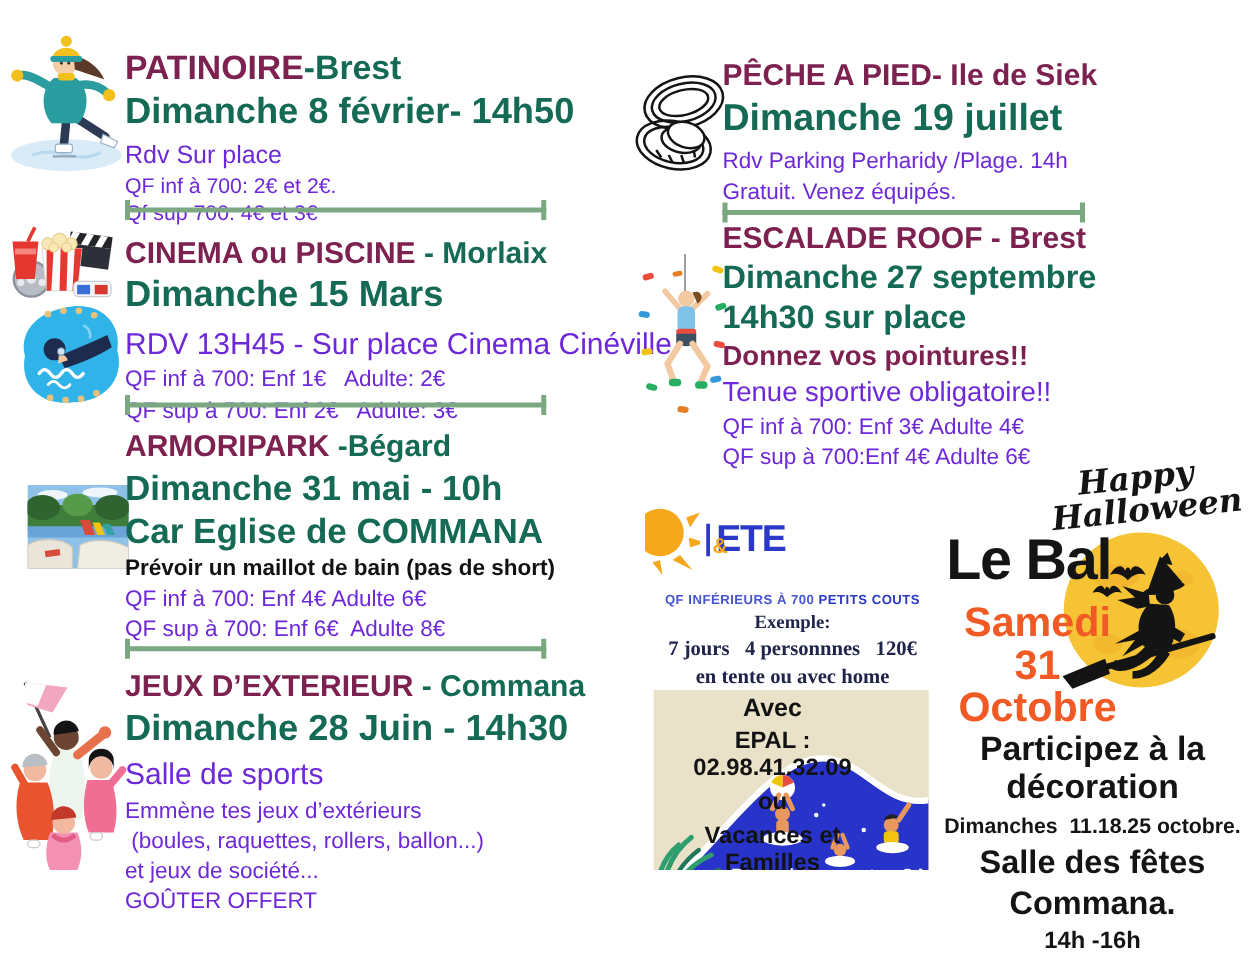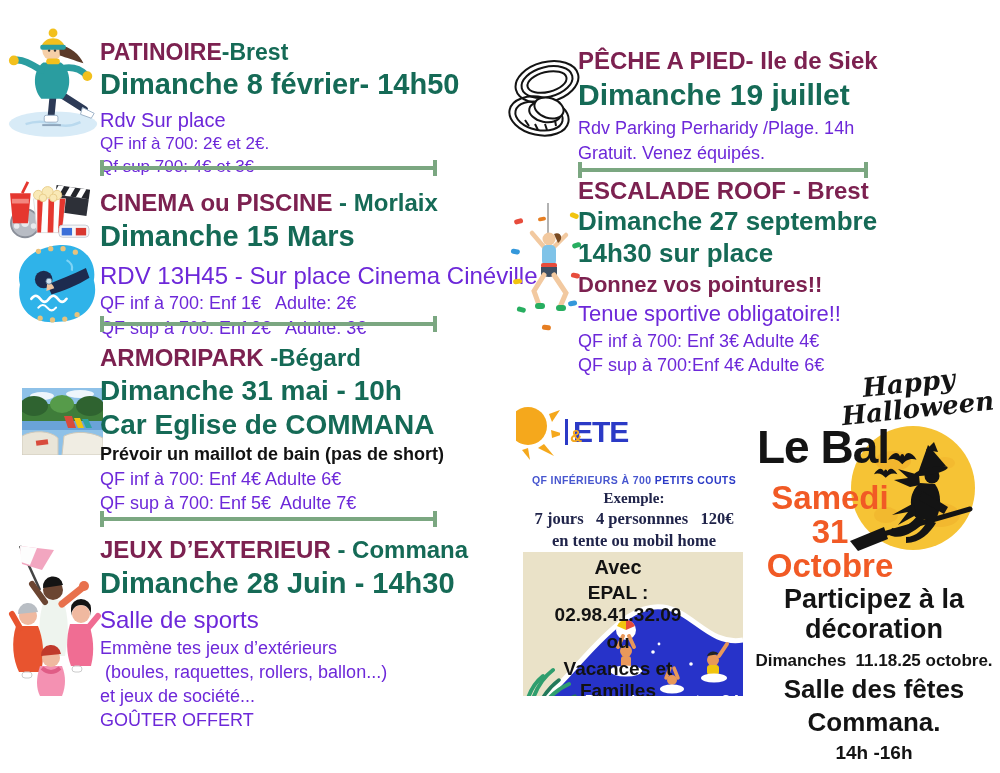--- a/index.html
+++ b/index.html
@@ -1,19 +1,19 @@
 <!DOCTYPE html>
 <html><head>
 <meta charset="utf-8">
 <style>
   html,body{margin:0;padding:0;background:#fff;}
   .page{position:relative;width:1000px;height:773px;background:#ffffff;overflow:hidden;
         font-family:"Liberation Sans","DejaVu Sans",sans-serif;}
   .abs{position:absolute;}
-  h2{margin:0;font-size:23px;font-weight:800;letter-spacing:0;line-height:1.1;white-space:nowrap;}
+  h2{margin:0;font-size:27px;font-weight:800;letter-spacing:0;line-height:1.1;white-space:nowrap;}
   .maroon{color:#7c2150;}
   .green{color:#156a56;}
   .black{color:#121212;}
   .date{font-weight:800;color:#156a56;white-space:nowrap;line-height:1.12;}
   .line{font-weight:400;color:#6d28d9;white-space:nowrap;line-height:1.22;}
   .keep-sp{white-space:pre;}
   .divider{position:absolute;height:4px;background:#7ba781;}
   .divider::before,.divider::after{content:"";position:absolute;top:-6px;width:4px;height:16px;background:#7ba781;}
   .divider::before{left:0;}
   .divider::after{right:0;}
@@ -145,21 +145,21 @@
     <path d="M40,67 L42,48 C54,42 70,44 81,50 L81,67 Z" fill="#f0ede3" stroke="#cfc9ba"></path>
     <rect x="14" y="52" width="12" height="5" fill="#d84b3c" transform="rotate(-8 20 54)"></rect>
   </svg>
 
   <section class="abs" style="left:100px;top:345px">
     <h2 style="font-size:24px"><span class="maroon">ARMORIPARK</span><span class="green"> -Bégard</span></h2>
     <div class="date" style="font-size:28px;margin-top:4px">Dimanche 31 mai - 10h</div>
     <div class="date" style="font-size:28px;margin-top:2px">Car Eglise de COMMANA</div>
     <div class="black" style="font-size:18px;font-weight:800;margin-top:4px;white-space:nowrap">Prévoir un maillot de bain (pas de short)</div>
     <div class="line keep-sp" style="font-size:18px;margin-top:4px">QF inf à 700: Enf 4€ Adulte 6€</div>
-    <div class="line keep-sp" style="font-size:18px;margin-top:2px">QF sup à 700: Enf 5€  Adulte 7€</div>
+    <div class="line keep-sp" style="font-size:18px;margin-top:2px">QF sup à 700: Enf 6€  Adulte 8€</div>
   </section>
   <div class="divider" style="left:100px;top:517px;width:337px"></div>
 
   <svg class="abs" style="left:0px;top:538px" width="105" height="162" viewBox="0 0 105 162">
     <line x1="20" y1="8" x2="40" y2="52" stroke="#444" stroke-width="2.5"></line>
     <polygon points="20,8 54,12 42,32 22,26" fill="#f2a6c0"></polygon>
     <polygon points="20,8 37,10 30,27 21,24" fill="#fdfdfd"></polygon>
     <path d="M44,62 C38,80 38,100 43,118 L65,118 C69,98 69,78 63,62 Z" fill="#eef4ee"></path>
     <path d="M45,64 L32,46" stroke="#6b4532" stroke-width="6" stroke-linecap="round"></path>
     <path d="M62,66 L82,50" stroke="#e8714d" stroke-width="7" stroke-linecap="round"></path>
@@ -263,21 +263,21 @@
   </div>
 
   <div class="abs center" style="left:516px;top:474px;width:236px;font-size:10.5px;letter-spacing:.4px">
     <span style="color:#4756cf;font-weight:700">QF INFÉRIEURS À 700</span>
     <span style="color:#2b3ac6;font-weight:800">PETITS COUTS</span>
   </div>
 
   <div class="abs center serif" style="left:510px;top:490px;width:248px;color:#20244a;font-weight:bold">
     <div style="font-size:15px">Exemple:</div>
     <div class="keep-sp" style="font-size:16.5px;margin-top:2px">7 jours   4 personnnes   120€</div>
-    <div style="font-size:16.5px;margin-top:2px">en tente ou mobil home</div>
+    <div style="font-size:16.5px;margin-top:2px">en tente ou avec home</div>
     <div style="font-size:12.5px;margin-top:2px">avec tout l'équipement</div>
   </div>
 
   <div class="card">
     <svg class="abs" style="left:0;top:0" width="220" height="178" viewBox="0 0 220 178">
       <path d="M0,178 L0,162 C22,152 45,122 70,96 C95,70 116,52 140,55 C170,59 186,94 220,88 L220,178 Z" fill="#2733c9"></path>
       <path d="M0,162 C22,152 45,122 70,96 C95,70 116,52 140,55 C170,59 186,94 220,88" stroke="#ffffff" stroke-width="5" fill="none"></path>
       <g>
         <circle cx="103" cy="78" r="10" fill="#fff"></circle>
         <path d="M103,68 a10,10 0 0 1 9,6 l-9,4 Z" fill="#e74c3c"></path>

